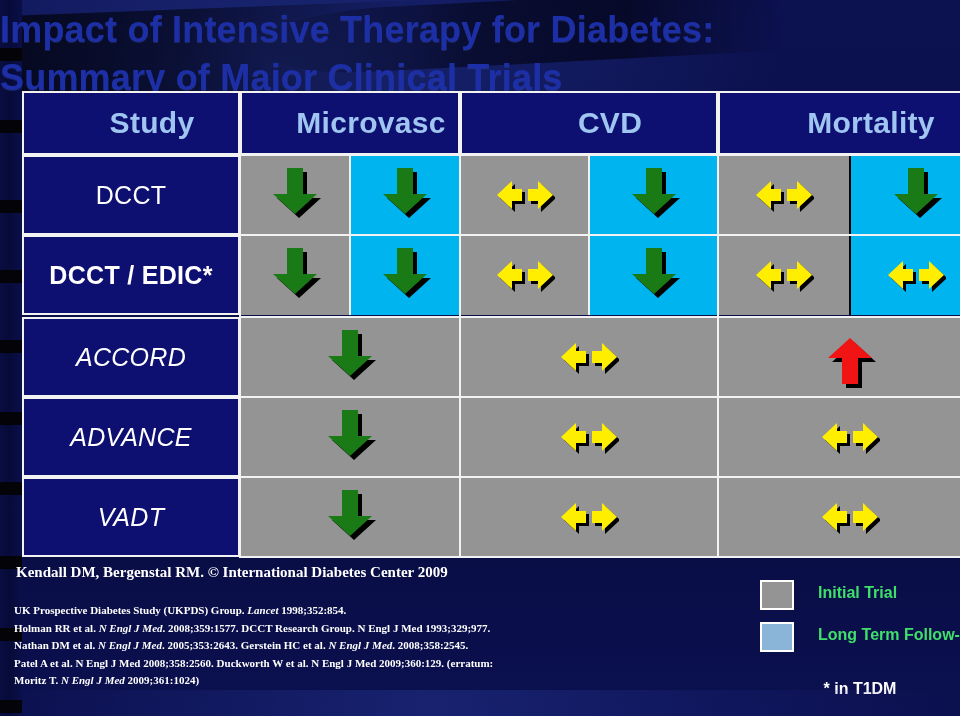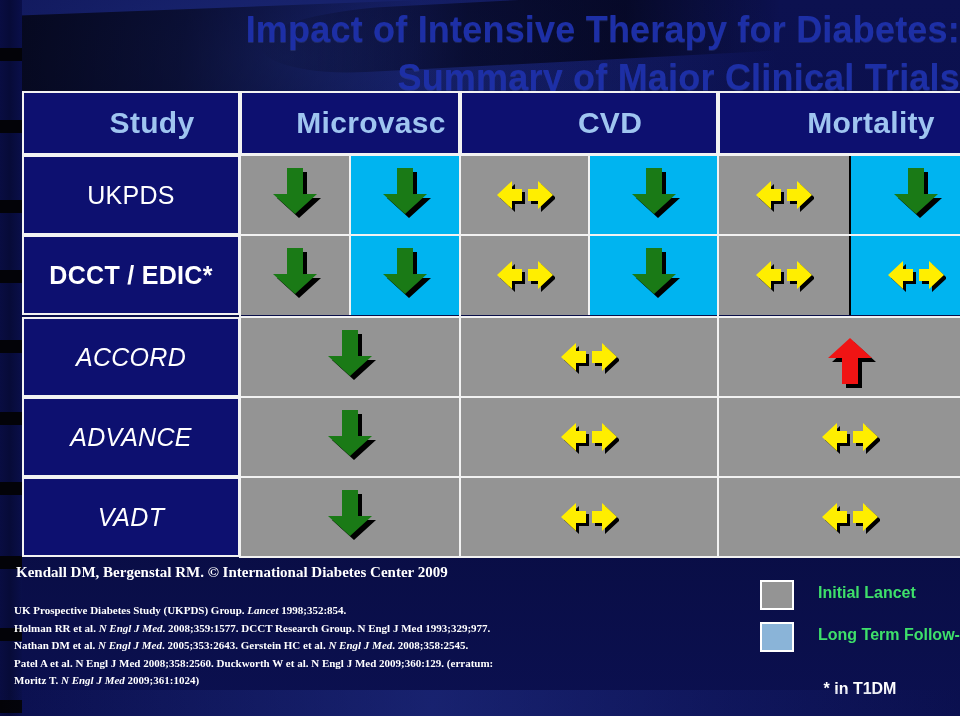--- a/index.html
+++ b/index.html
@@ -36,21 +36,21 @@
   
   .left-strip{
     position:absolute;left:0;top:0;width:22px;height:716px;
     background:linear-gradient(90deg,#090d42 0%,#070b38 45%,#0a0f4a 100%);
   }
   .dash{position:absolute;left:0;width:22px;height:13px;background:#030308;}
 
   
   #title{
     position:absolute;left:0;top:6px;width:960px;
-    text-align:right;
+    text-align:left;
     font-size:36px;font-weight:bold;
     line-height:48px;
     color:#1d2fa6;
     text-shadow:0 1px 0 rgba(120,150,255,.16);
     letter-spacing:.2px;
     pointer-events:none;
     white-space:pre-line;
   }
 
   
@@ -160,21 +160,21 @@
 
   <div id="title">Impact of Intensive Therapy for Diabetes:
 Summary of Major Clinical Trials</div>
 
   <div id="table-wrap">
     <div class="grid" id="grid">
         <div class="cell hdr" style="left: 0px; top: 0px; width: 218px; height: 64px;">Study</div>
         <div class="cell hdr" style="left: 218px; top: 0px; width: 220px; height: 64px;">Microvasc</div>
         <div class="cell hdr" style="left: 438px; top: 0px; width: 258px; height: 64px;">CVD</div>
         <div class="cell hdr" style="left: 696px; top: 0px; width: 264px; height: 64px;">Mortality</div>
-        <div class="cell study-cell" style="left: 0px; top: 64px; width: 218px; height: 80px;">UKPDS</div>
+        <div class="cell study-cell" style="left: 0px; top: 64px; width: 218px; height: 80px;">DCCT</div>
         <div class="data-cell bg-gray" style="position: absolute; left: 218px; top: 64px; width: 110px; height: 80px; box-sizing: border-box;">
           <div class="icon">
             <svg width="60" height="62" viewBox="0 0 60 62">
               <path d="M22,4 L38,4 L38,30 L52,30 L30,50 L8,30 L22,30 Z" fill="#000000" transform="translate(4,4)"></path>
               <path d="M22,4 L38,4 L38,30 L52,30 L30,50 L8,30 L22,30 Z" fill="#1a7a16"></path>
             </svg>
           </div>
         </div>
         <div class="data-cell bg-cyan" style="position: absolute; left: 328px; top: 64px; width: 110px; height: 80px; box-sizing: border-box;">
           <div class="icon">
@@ -384,21 +384,21 @@
         <div>UK Prospective Diabetes Study (UKPDS) Group. <i>Lancet</i> 1998;352:854.</div>
         <div>Holman RR et al. <i>N Engl J Med</i>. 2008;359:1577.  DCCT Research Group. N Engl J Med 1993;329;977.</div>
         <div>Nathan DM et al. <i>N Engl J Med</i>. 2005;353:2643.  Gerstein HC et al. <i>N Engl J Med</i>. 2008;358:2545.</div>
         <div>Patel A et al. N Engl J Med 2008;358:2560.  Duckworth W et al.  N Engl J Med 2009;360:129. (erratum:</div>
         <div>Moritz T. <i>N Engl J Med</i> 2009;361:1024)</div>
       </div>
 
     <div class="legend" id="legend">
         <div class="legend-row">
           <div class="swatch sw-gray" style="background: rgb(148, 148, 148);"></div>
-          <div class="legend-label" style="color: rgb(62, 224, 106);">Initial Lancet</div>
+          <div class="legend-label" style="color: rgb(62, 224, 106);">Initial Trial</div>
         </div>
         <div class="legend-row">
           <div class="swatch sw-blue" style="background: rgb(138, 180, 216);"></div>
           <div class="legend-label" style="color: rgb(62, 224, 106);">Long Term Follow-up</div>
         </div>
       </div>
     <div class="note">* in T1DM</div>
   </div>
   <div class="bottom-sheen"></div>
 </div>

